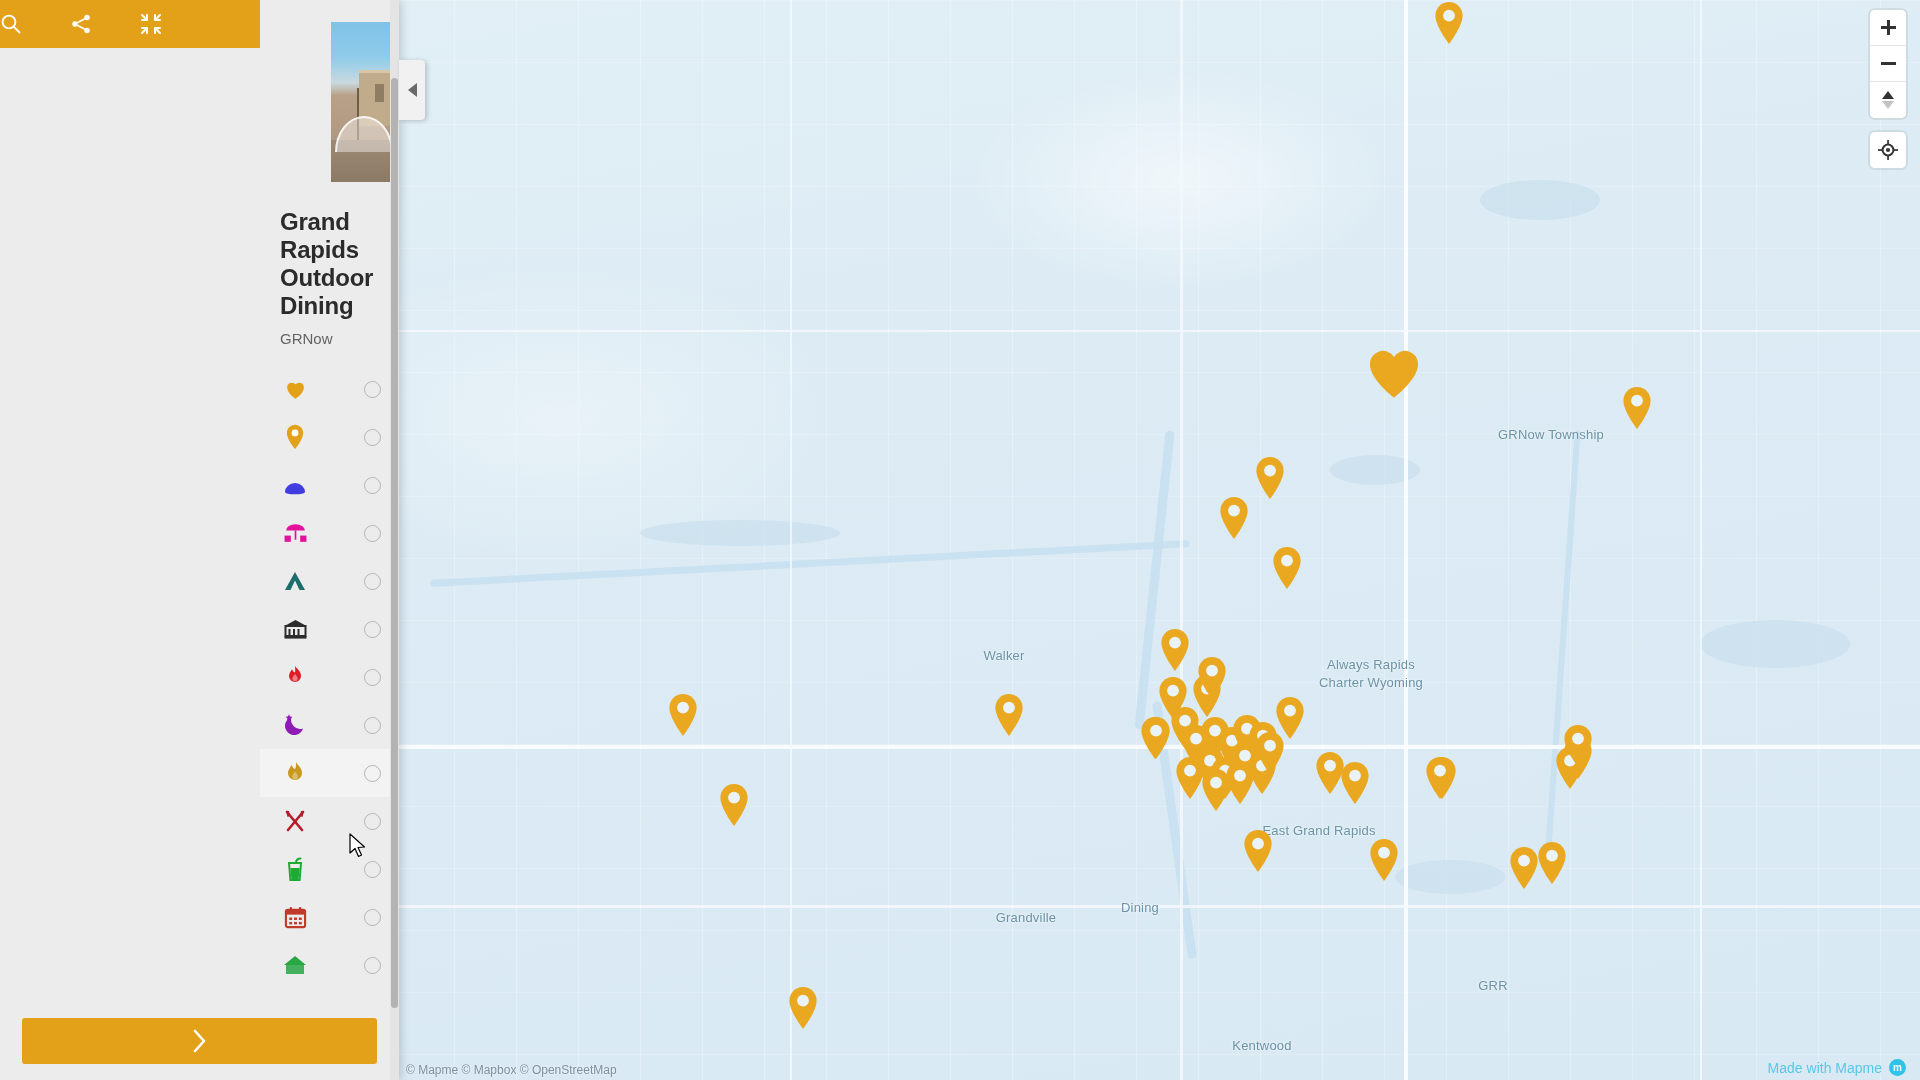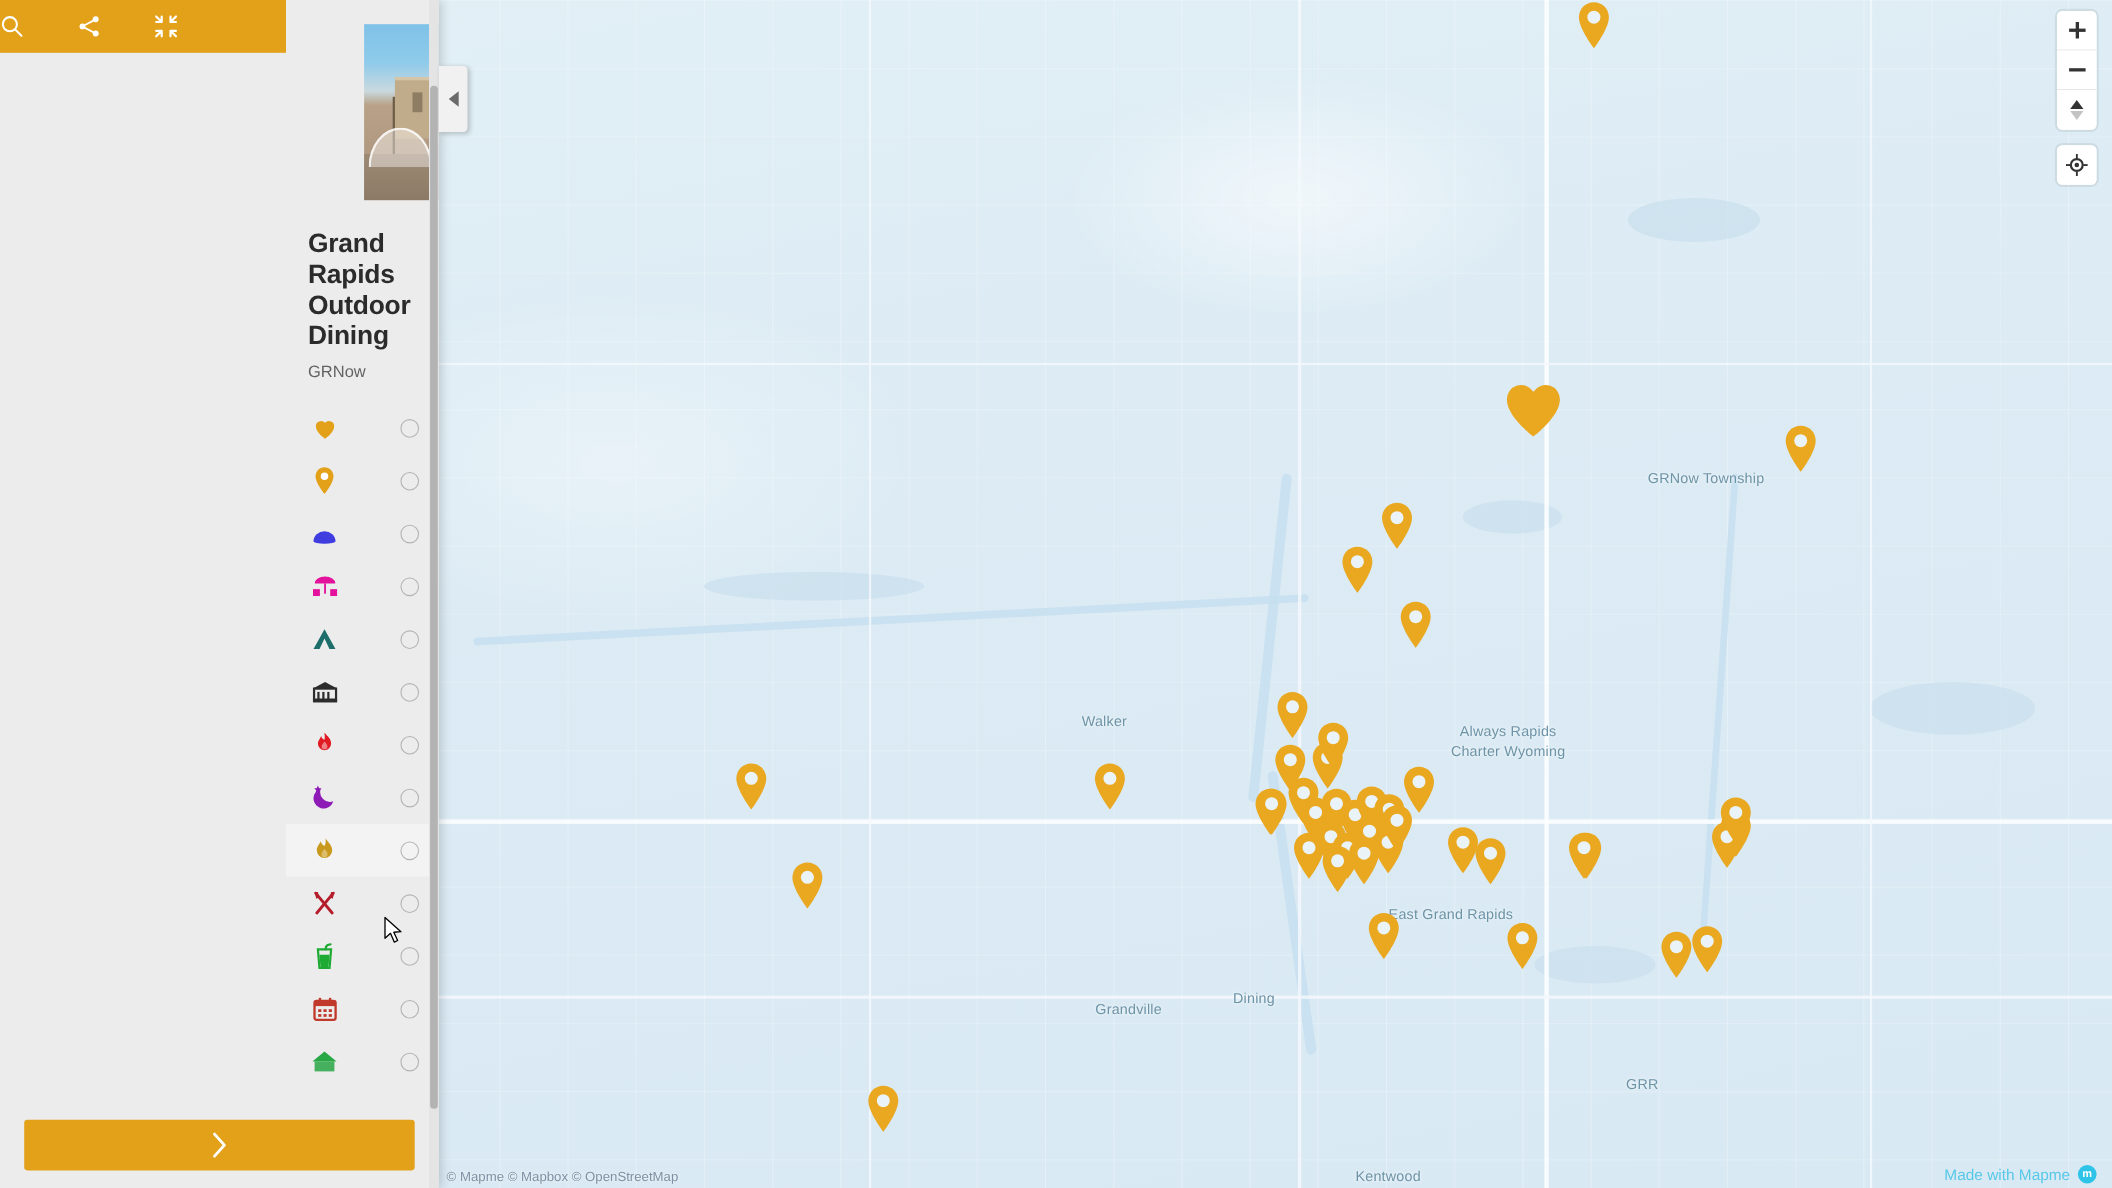--- a/index.html
+++ b/index.html
@@ -218,21 +218,21 @@
 
     <div id="map-labels">
         <div class="citylabel small" style="left: 1551px; top: 427px;">GRNow Township</div>
         <div class="citylabel small" style="left: 1004px; top: 648px;">Walker</div>
         <div class="citylabel small" style="left: 1371px; top: 657px;">Always Rapids</div>
         <div class="citylabel small" style="left: 1371px; top: 675px;">Charter Wyoming</div>
         <div class="citylabel small" style="left: 1319px; top: 823px;">East Grand Rapids</div>
         <div class="citylabel small" style="left: 1140px; top: 900px;">Dining</div>
         <div class="citylabel small" style="left: 1026px; top: 910px;">Grandville</div>
         <div class="citylabel small" style="left: 1493px; top: 978px;">GRR</div>
-        <div class="citylabel small" style="left: 1262px; top: 1062px;">Kentwood</div>
+        <div class="citylabel small" style="left: 1262px; top: 1038px;">Kentwood</div>
       </div>
 
     <div id="map-markers">
         <div class="pin" style="left: 1449px; top: 45px;">
           <svg width="33" height="44" viewBox="0 0 24 32">
             <path d="M12 .8C6.5.8 2.1 5.2 2.1 10.7 2.1 18.4 12 31.2 12 31.2S21.9 18.4 21.9 10.7C21.9 5.2 17.5.8 12 .8z" fill="#e9a820"></path>
             <circle cx="12" cy="10.6" r="4.3" fill="#eaf3f8"></circle>
           </svg>
         </div>
         <div class="pin" style="left: 1637px; top: 430px;">

